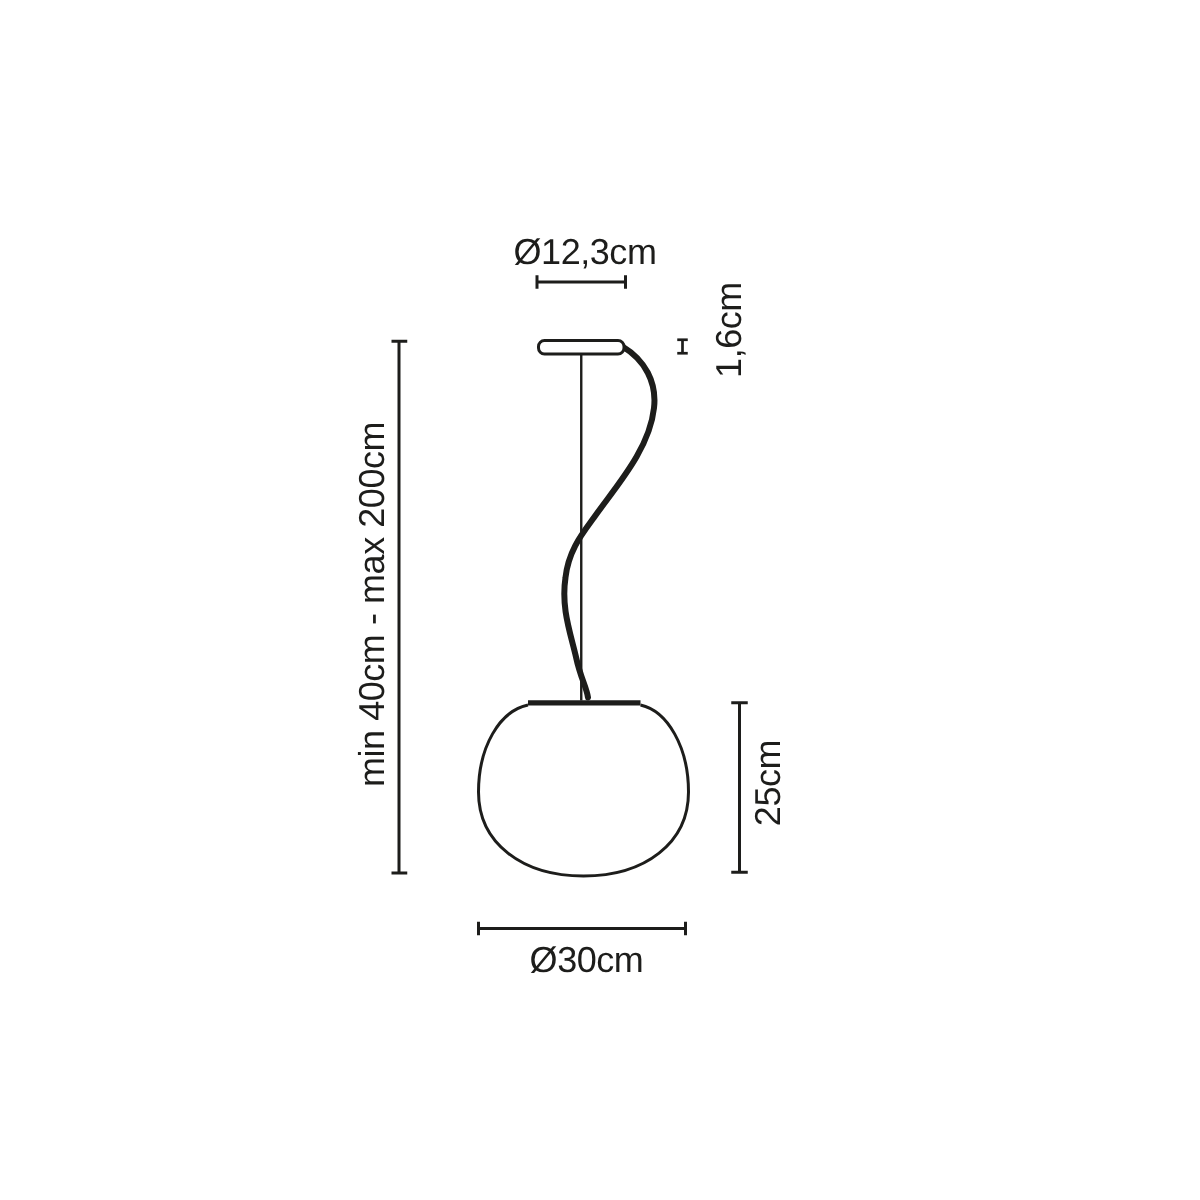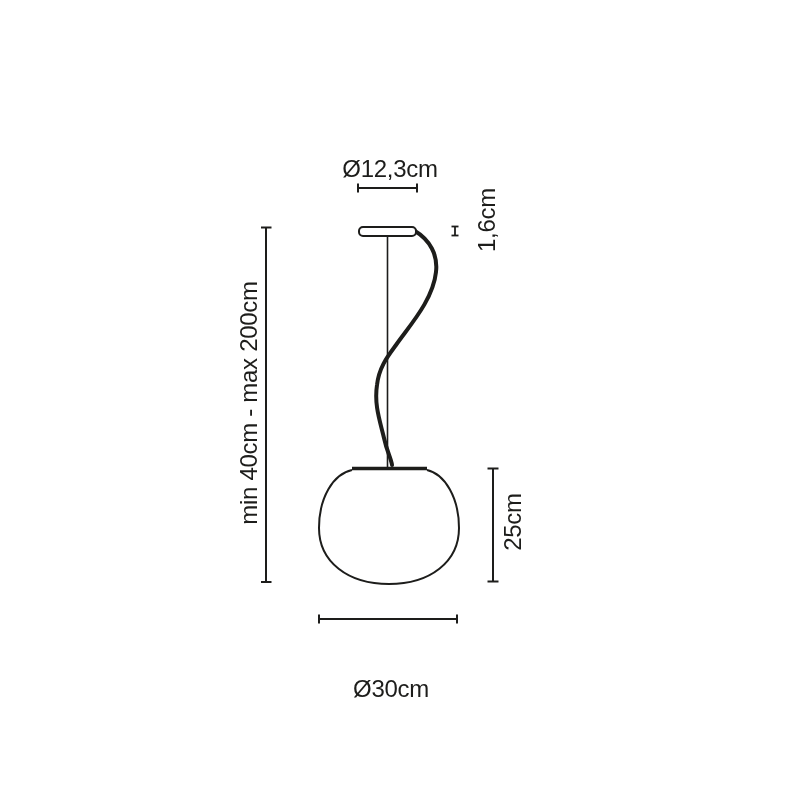--- a/index.html
+++ b/index.html
@@ -93,15 +93,15 @@
   </svg>
 
   <div class="dim-label" style="left:390px; top:169px;">Ø12,3cm</div>
 
   <div class="dim-label vertical" style="left:487px; top:220px;">1,6cm</div>
 
   <div class="dim-label vertical" style="left:249px; top:403px;">min 40cm - max 200cm</div>
 
   <div class="dim-label vertical" style="left:513px; top:522px;">25cm</div>
 
-  <div class="dim-label" style="left:391px; top:641px;margin-top:48px;">Ø30cm</div>
+  <div class="dim-label" style="left:391px; top:641px;">Ø30cm</div>
 
 </div>
 
 </body></html>

